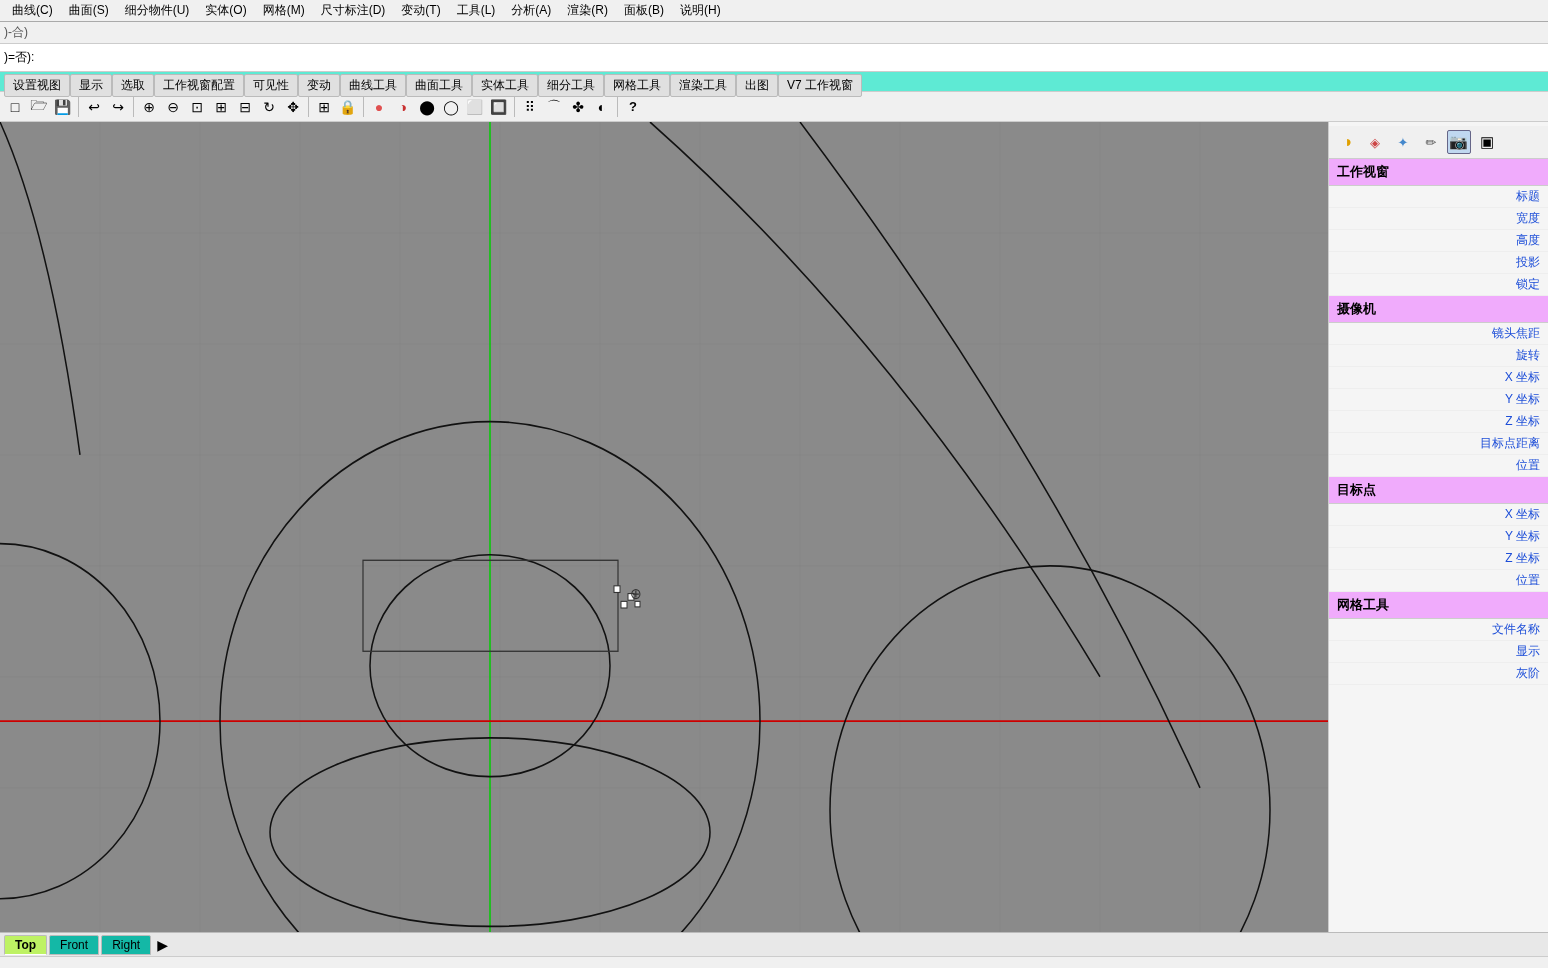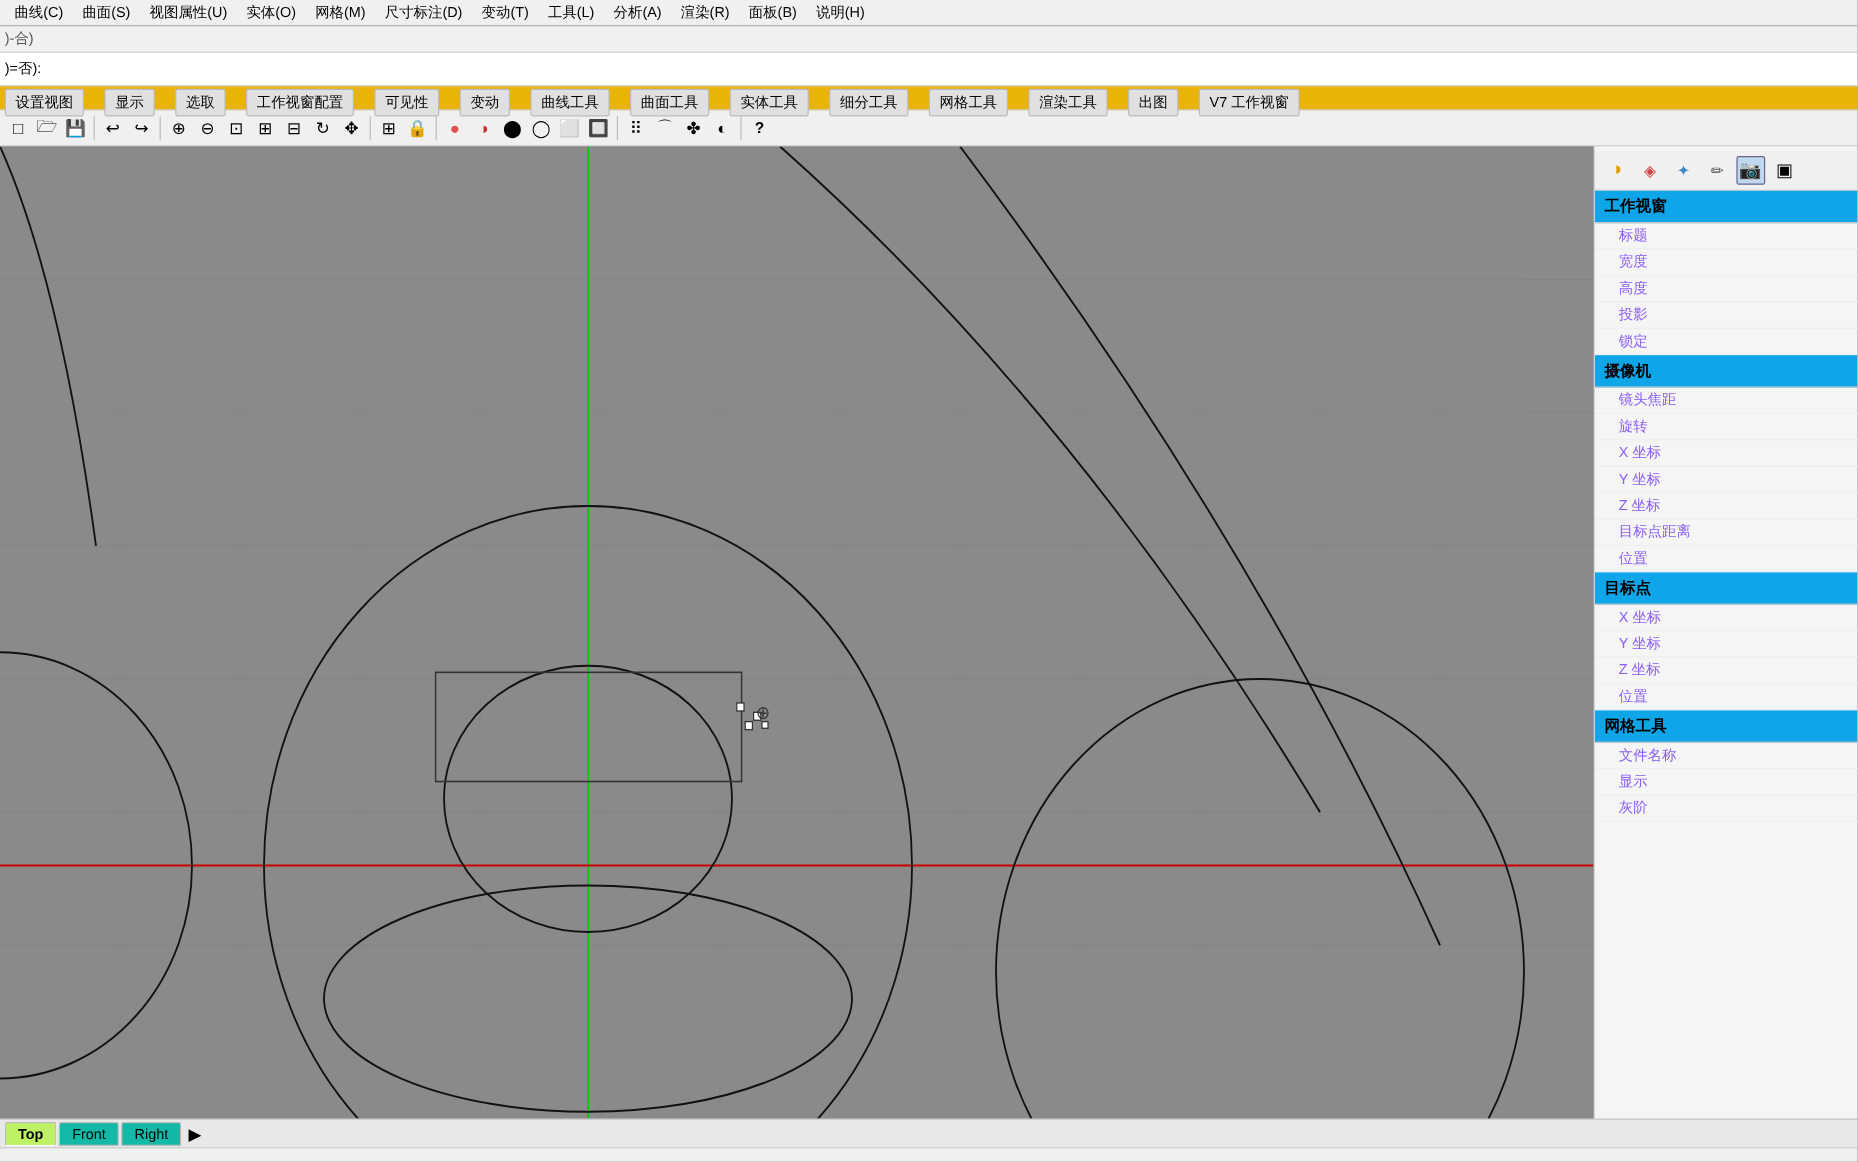--- a/index.html
+++ b/index.html
@@ -8,41 +8,41 @@
     
     #menu-bar { height: 22px; background: #f0f0f0; display: flex; align-items: center; padding: 4px 4px; border-bottom: 1px solid #aaa; }
     .menu-item { padding: 2px 8px; cursor: pointer; white-space: nowrap; }
 
     
     #title-bar { height: 22px; background: #f0f0f0; display: flex; align-items: center; padding: 0 4px; border-bottom: 1px solid #ccc; }
     #cmd-line { height: 28px; background: #fff; display: flex; align-items: center; padding: 0 4px; border-bottom: 1px solid #ccc; }
     #cmd-input { border: none; outline: none; font-size: 12px; width: 200px; }
 
     
-    #toolbar1 { height: 20px; background: #eab308; display: flex; align-items: center; padding: 2px 4px; border-bottom: 1px solid #ccc; gap: 17px; flex-wrap: wrap; }
+    #toolbar1 { height: 20px; background: #5eead4; display: flex; align-items: center; padding: 2px 4px; border-bottom: 1px solid #ccc; gap: 0; flex-wrap: wrap; }
     .toolbar-tab { padding: 2px 8px; cursor: pointer; background: #e0e0e0; border: 1px solid #bbb; border-radius: 2px; white-space: nowrap; font-size: 12px; }
 
     
     #toolbar2 { height: 30px; background: #f0f0f0; display: flex; align-items: center; padding: 2px 4px; border-bottom: 1px solid #ccc; gap: 2px; }
     .tb-icon { width: 22px; height: 22px; display: flex; align-items: center; justify-content: center; cursor: pointer; border: 1px solid transparent; border-radius: 2px; font-size: 14px; }
     .tb-sep { width: 1px; height: 20px; background: #bbb; margin: 0 2px; }
 
     
     #main { display: flex; height: calc(968px - 22px - 28px - 30px - 28px - 24px - 26px); }
 
     
     #viewport { flex: 1; position: relative; background: #8a8a8a; overflow: hidden; }
 
     
     #viewport svg { position: absolute; top: 0; left: 0; width: 100%; height: 100%; }
 
     
     #right-panel { width: 220px; background: #f5f5f5; border-left: 1px solid #ccc; overflow-y: auto; padding: 4px 0; }
-    .panel-section-title { font-weight: bold; padding: 4px 8px; font-size: 13px; background: #0ea5e9; border-bottom: 1px solid #ccc; }
-    .panel-property { padding: 2px 8px 2px 20px; font-size: 12px; color: #8b5cf6; border-bottom: 1px solid #eee; }
+    .panel-section-title { font-weight: bold; padding: 4px 8px; font-size: 13px; background: #f0abfc; border-bottom: 1px solid #ccc; }
+    .panel-property { padding: 2px 8px 2px 20px; font-size: 12px; color: #1d4ed8; border-bottom: 1px solid #eee; text-align: right; }
 
     
     #panel-icons { display: flex; align-items: center; padding: 4px 6px; gap: 4px; background: #f0f0f0; border-bottom: 1px solid #ccc; }
     .panel-icon { width: 24px; height: 24px; display: flex; align-items: center; justify-content: center; cursor: pointer; border: 1px solid transparent; border-radius: 2px; font-size: 13px; }
     .panel-icon.active { background: #c0d8f0; border-color: #668; }
 
     
     #bottom-tabs { height: 24px; background: #e8e8e8; display: flex; align-items: center; border-top: 1px solid #bbb; padding: 0 4px; gap: 2px; }
     .view-tab { padding: 2px 10px; cursor: pointer; font-size: 12px; border: 1px solid #bbb; background: #14b8a6; border-radius: 2px 2px 0 0; }
     .view-tab.active { background: #bef264; border-bottom: 1px solid #fff; font-weight: bold; }
@@ -52,21 +52,21 @@
     #snap-bar { height: 26px; background: #f0f0f0; display: flex; align-items: center; padding: 0 8px; border-top: 1px solid #ccc; gap: 10px; font-size: 12px; }
     
     .shape { stroke: #111; stroke-width: 1.5; fill: none; }
   </style>
 </head>
 <body>
 
 <div id="menu-bar">
   <span class="menu-item">曲线(C)</span>
   <span class="menu-item">曲面(S)</span>
-  <span class="menu-item">视图属性(U)</span>
+  <span class="menu-item">细分物件(U)</span>
   <span class="menu-item">实体(O)</span>
   <span class="menu-item">网格(M)</span>
   <span class="menu-item">尺寸标注(D)</span>
   <span class="menu-item">变动(T)</span>
   <span class="menu-item">工具(L)</span>
   <span class="menu-item">分析(A)</span>
   <span class="menu-item">渲染(R)</span>
   <span class="menu-item">面板(B)</span>
   <span class="menu-item">说明(H)</span>
 </div>

